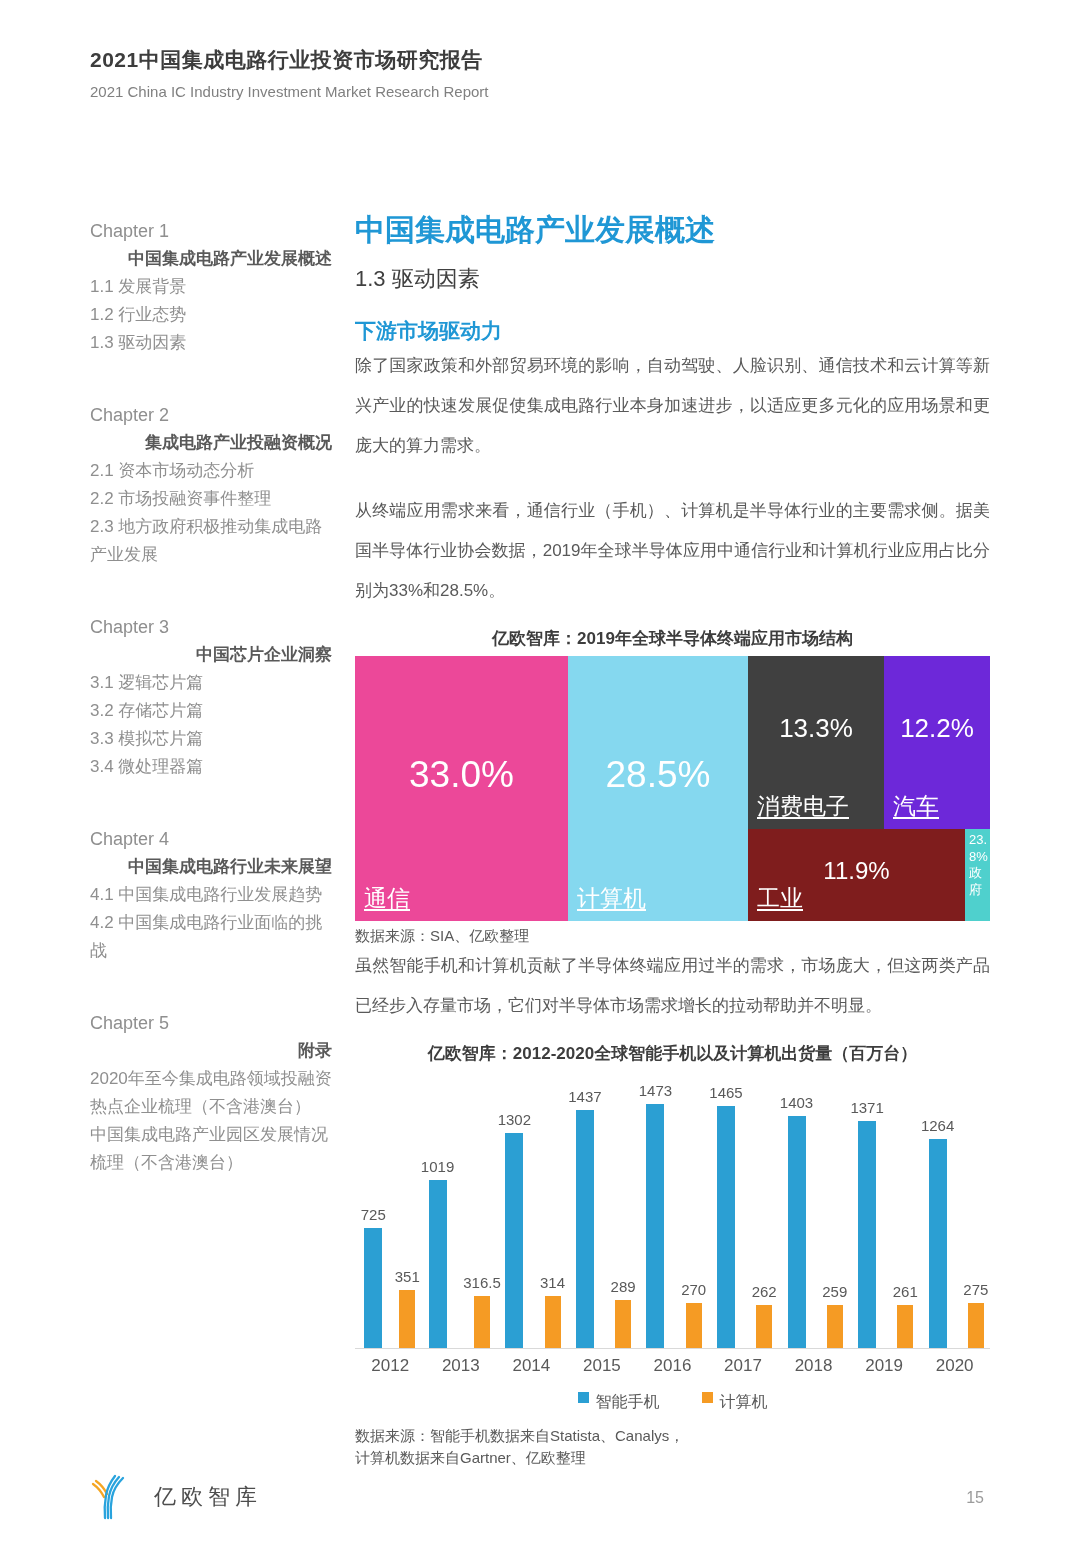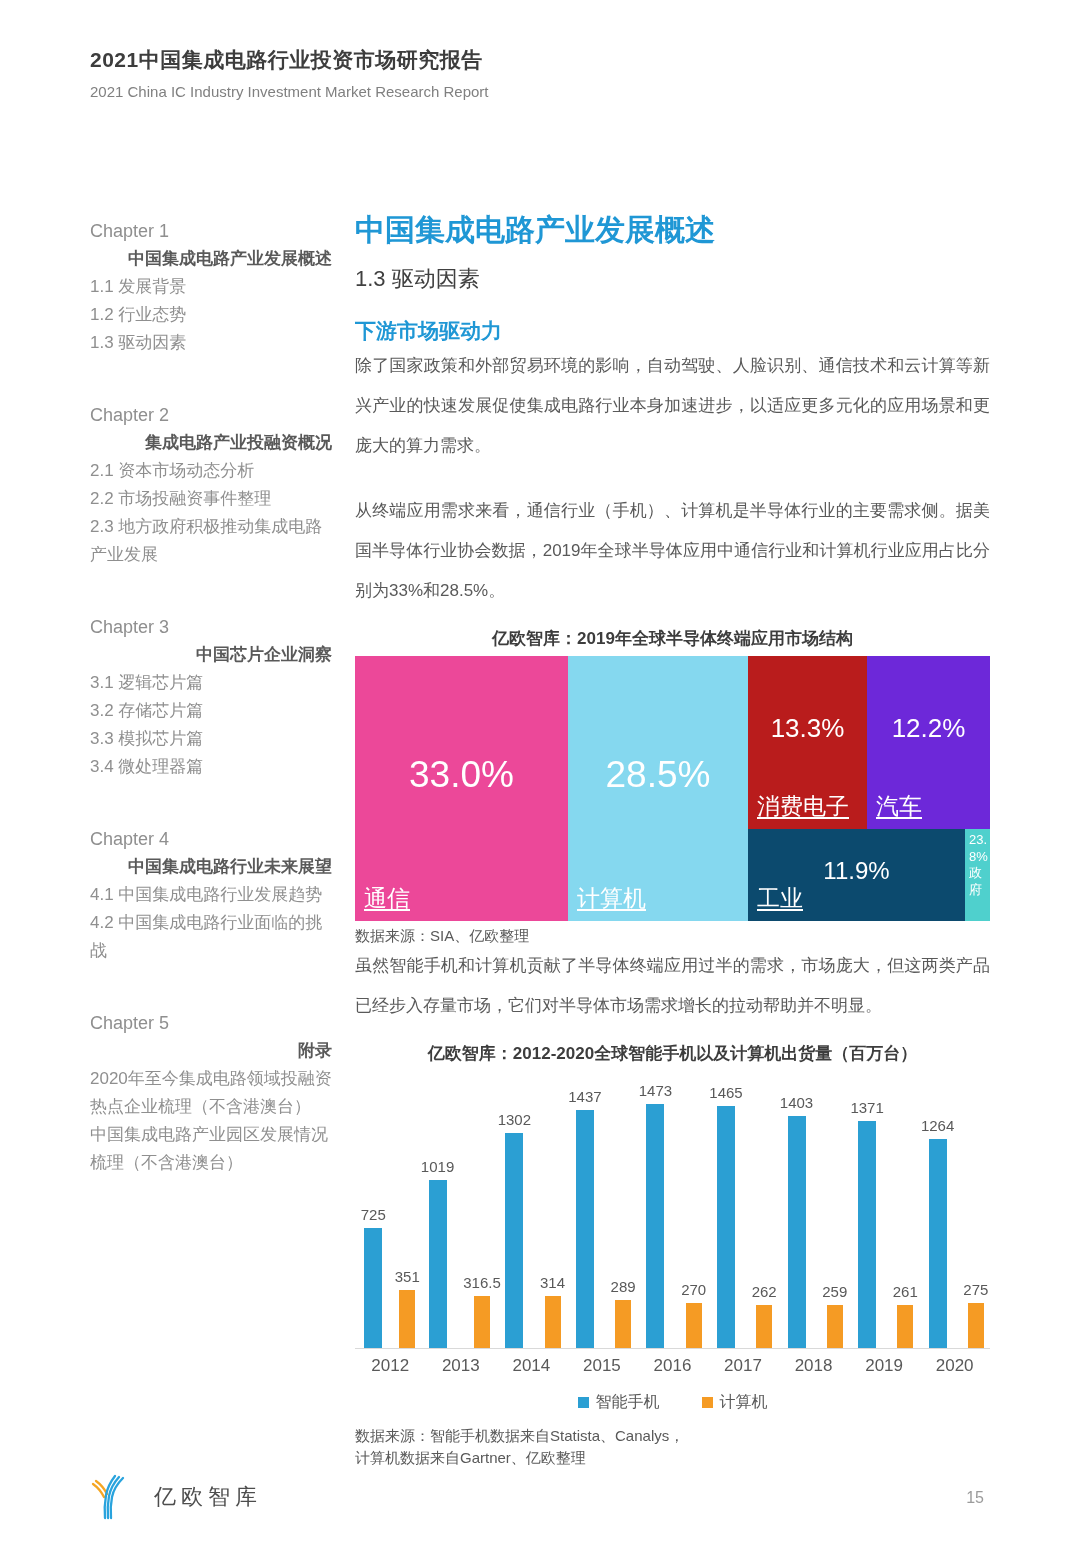--- a/index.html
+++ b/index.html
@@ -45,21 +45,21 @@
   .chart-source { font-size: 15px; color: #595959; line-height: 21px; margin-top: 4px; }
 
   
   .bar-plot { position: relative; display: flex; align-items: flex-end; height: 272px; margin-top: 12px; border-bottom: 1px solid #d9d9d9; }
   .bar-group { display: flex; align-items: flex-end; justify-content: center; gap: 9px; width: 11.111%; height: 100%; }
   .bar-col { display: flex; flex-direction: column; align-items: center; justify-content: flex-end; }
   .bar-val { font-size: 15px; color: #595959; white-space: nowrap; margin-bottom: 5px; }
   .x-axis { display: flex; margin-top: 7px; }
   .x-tick { width: 11.111%; text-align: center; font-size: 17px; color: #595959; }
   .legend { display: flex; justify-content: center; gap: 42px; margin-top: 16px; }
-  .legend-item { display: flex; align-items: center; gap: 7px; font-size: 16px; color: #595959; }
+  .legend-item { display: flex; gap: 7px; font-size: 16px; color: #595959; }
   .legend-swatch { width: 11px; height: 11px; display: inline-block; }
   .bar-source { font-size: 15px; color: #595959; line-height: 22px; margin-top: 12px; }
 
   
   .footer-logo { position: absolute; left: 88px; bottom: 39px; display: flex; align-items: center; gap: 26px; }
   .logo-text { font-size: 22px; color: #4d4d4d; letter-spacing: 5px; }
   .page-number { position: absolute; right: 96px; bottom: 52px; font-size: 16px; color: #9b9b9b; }
 </style>
 </head>
 <body>
@@ -121,31 +121,31 @@
       <div class="tm-block" style="width: 213px; background: #ec4899;">
         <div class="tm-value big">33.0%</div>
         <div class="tm-label">通信</div>
       </div>
       <div class="tm-block" style="width: 180px; background: rgb(133, 216, 239);">
         <div class="tm-value big">28.5%</div>
         <div class="tm-label">计算机</div>
       </div>
       <div class="tm-right">
         <div class="tm-top">
-          <div class="tm-block" style="width: 119px; background: #b91c1c;">
+          <div class="tm-block" style="width: 136px; background: #404040;">
             <div class="tm-value mid">13.3%</div>
             <div class="tm-label">消费电子</div>
           </div>
           <div class="tm-block" style="flex: 1 1 0%; background: #6d28d9;">
             <div class="tm-value mid">12.2%</div>
             <div class="tm-label">汽车</div>
           </div>
         </div>
         <div class="tm-bottom">
-          <div class="tm-block" style="flex: 1 1 0%; background: #0c4a6e;">
+          <div class="tm-block" style="flex: 1 1 0%; background: #7f1d1d;">
             <div class="tm-value ind">11.9%</div>
             <div class="tm-label">工业</div>
           </div>
           <div class="tm-block tm-gov" style="width: 25px; background: rgb(79, 208, 205);"><span>23.8%</span><span>政府</span></div>
         </div>
       </div>
     </div>
 
     <div class="chart-source">数据来源：SIA、亿欧整理</div>
 

